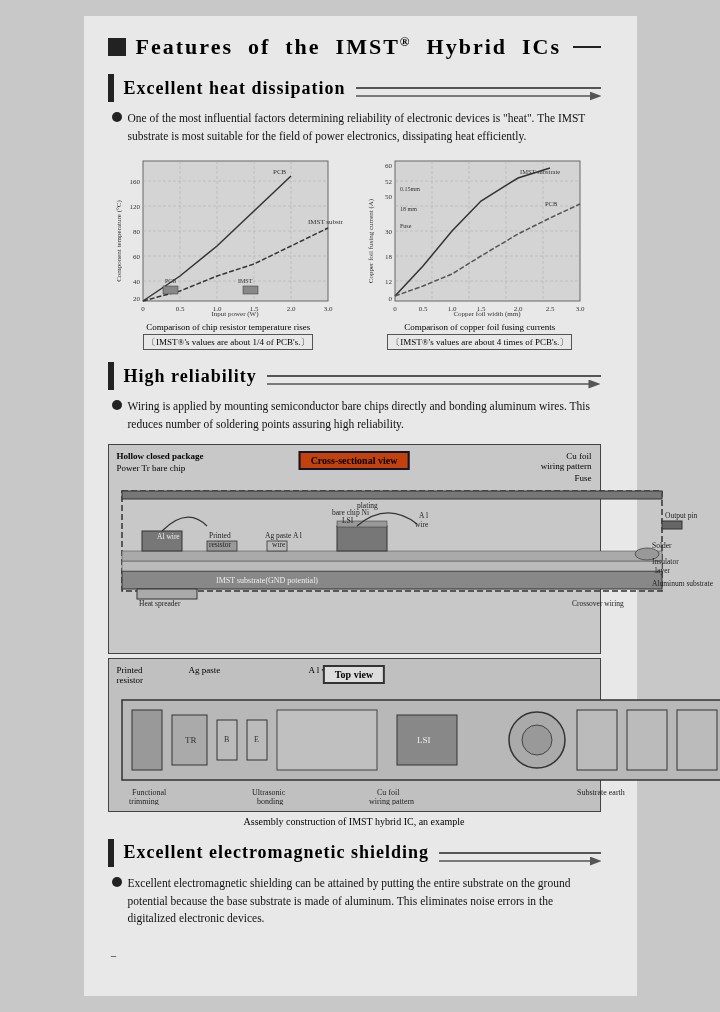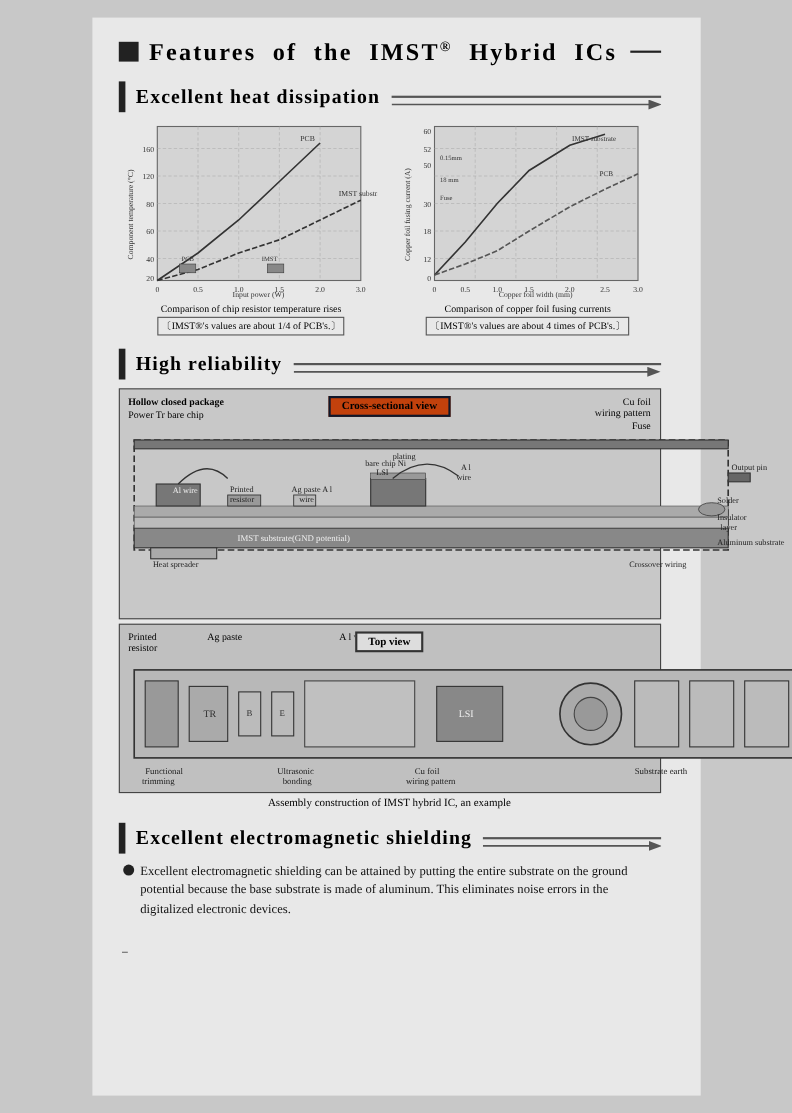--- a/index.html
+++ b/index.html
@@ -127,20 +127,24 @@
           <defs>
             <marker id="arr1" markerWidth="8" markerHeight="8" refX="6" refY="3" orient="auto">
               <path d="M0,0 L0,6 L8,3 z" fill="#555"></path>
             </marker>
           </defs>
           <line x1="0" y1="5" x2="99%" y2="5" stroke="#555" stroke-width="1.5" marker-end="url(#arr1)"></line>
         </svg>
     </div>
   </div>
 
+  <div class="bullet-para">
+    <div class="bullet-dot"></div>
+    <span class="bullet-text">One of the most influential factors determining reliability of electronic devices is "heat". The IMST substrate is most suitable for the field of power electronics, dissipating heat efficiently.</span>
+  </div>
 
   <div class="charts-row">
 
     <div style="flex:1; display:flex; flex-direction:column; align-items:center;">
       <svg width="230" height="165">
 
         <rect x="30" y="5" width="185" height="140" fill="#d4d4d4" stroke="#666" stroke-width="1"></rect>
 
         <text x="8" y="85" font-size="7" fill="#333" transform="rotate(-90,8,85)" text-anchor="middle">Component temperature (°C)</text>
 
@@ -247,20 +251,24 @@
           <defs>
             <marker id="arr2" markerWidth="8" markerHeight="8" refX="6" refY="3" orient="auto">
               <path d="M0,0 L0,6 L8,3 z" fill="#555"></path>
             </marker>
           </defs>
           <line x1="0" y1="5" x2="99%" y2="5" stroke="#555" stroke-width="1.5" marker-end="url(#arr2)"></line>
         </svg>
     </div>
   </div>
 
+  <div class="bullet-para">
+    <div class="bullet-dot"></div>
+    <span class="bullet-text">Wiring is applied by mounting semiconductor bare chips directly and bonding aluminum wires. This reduces number of soldering points assuring high reliability.</span>
+  </div>
 
   <div style="background:#c8c8c8; border:1.5px solid #444; margin:6px 0 4px 0; padding:6px 8px; position:relative; min-height:210px;">
 
     <div style="position:absolute; top:6px; left:8px; font-size:9px; font-weight:bold;text-align:right;">Hollow closed package</div>
     <div style="position:absolute; top:18px; left:8px; font-size:9px;text-align:center;">Power Tr bare chip</div>
 
     <div style="position:absolute; top:6px; left:50%; transform:translateX(-50%); border:2px solid #0f172a; background:#c2410c; font-size:10px; font-weight:bold; padding:2px 10px; white-space:nowrap;">Cross-sectional view</div>
 
     <div style="position:absolute; top:6px; right:8px; font-size:9px; text-align:right;">Cu foil<br>wiring pattern</div>
     <div style="position:absolute; top:28px; right:8px; font-size:9px;">Fuse</div>

